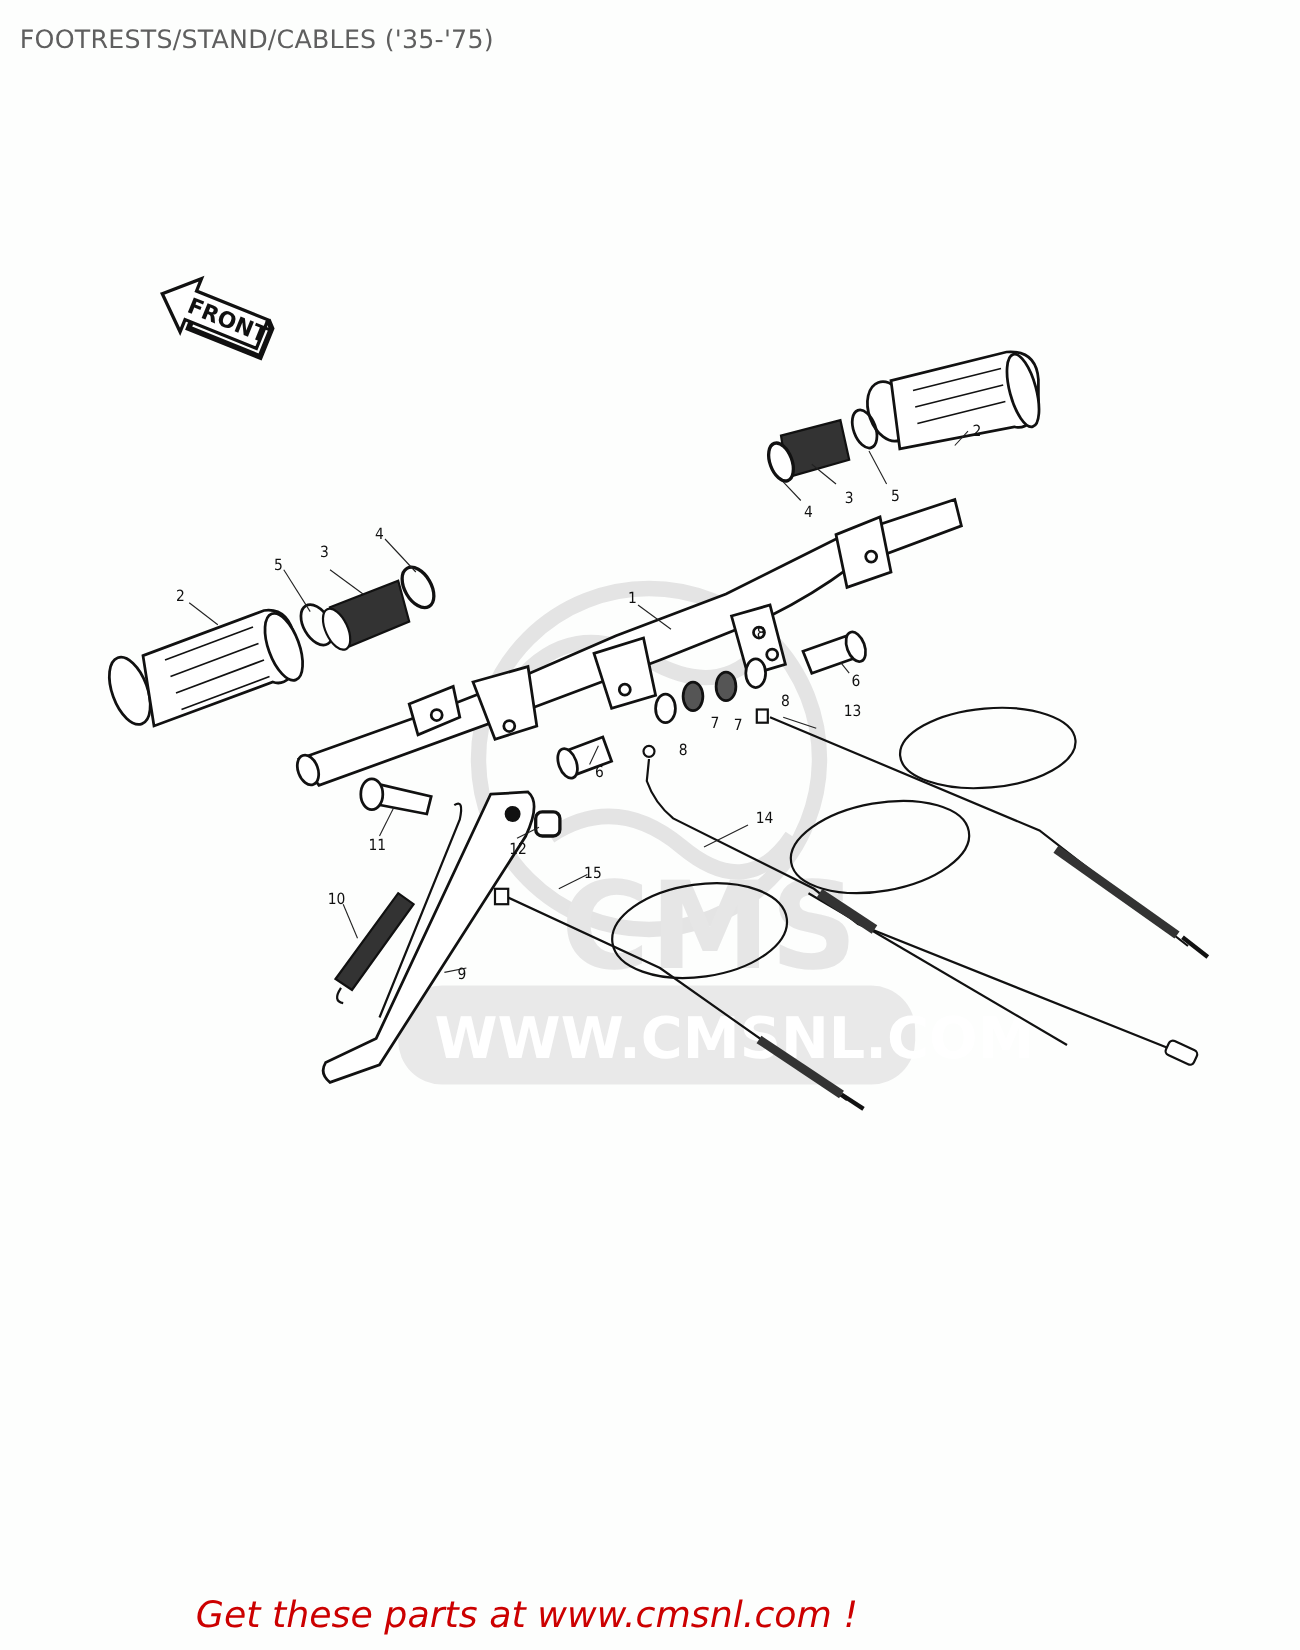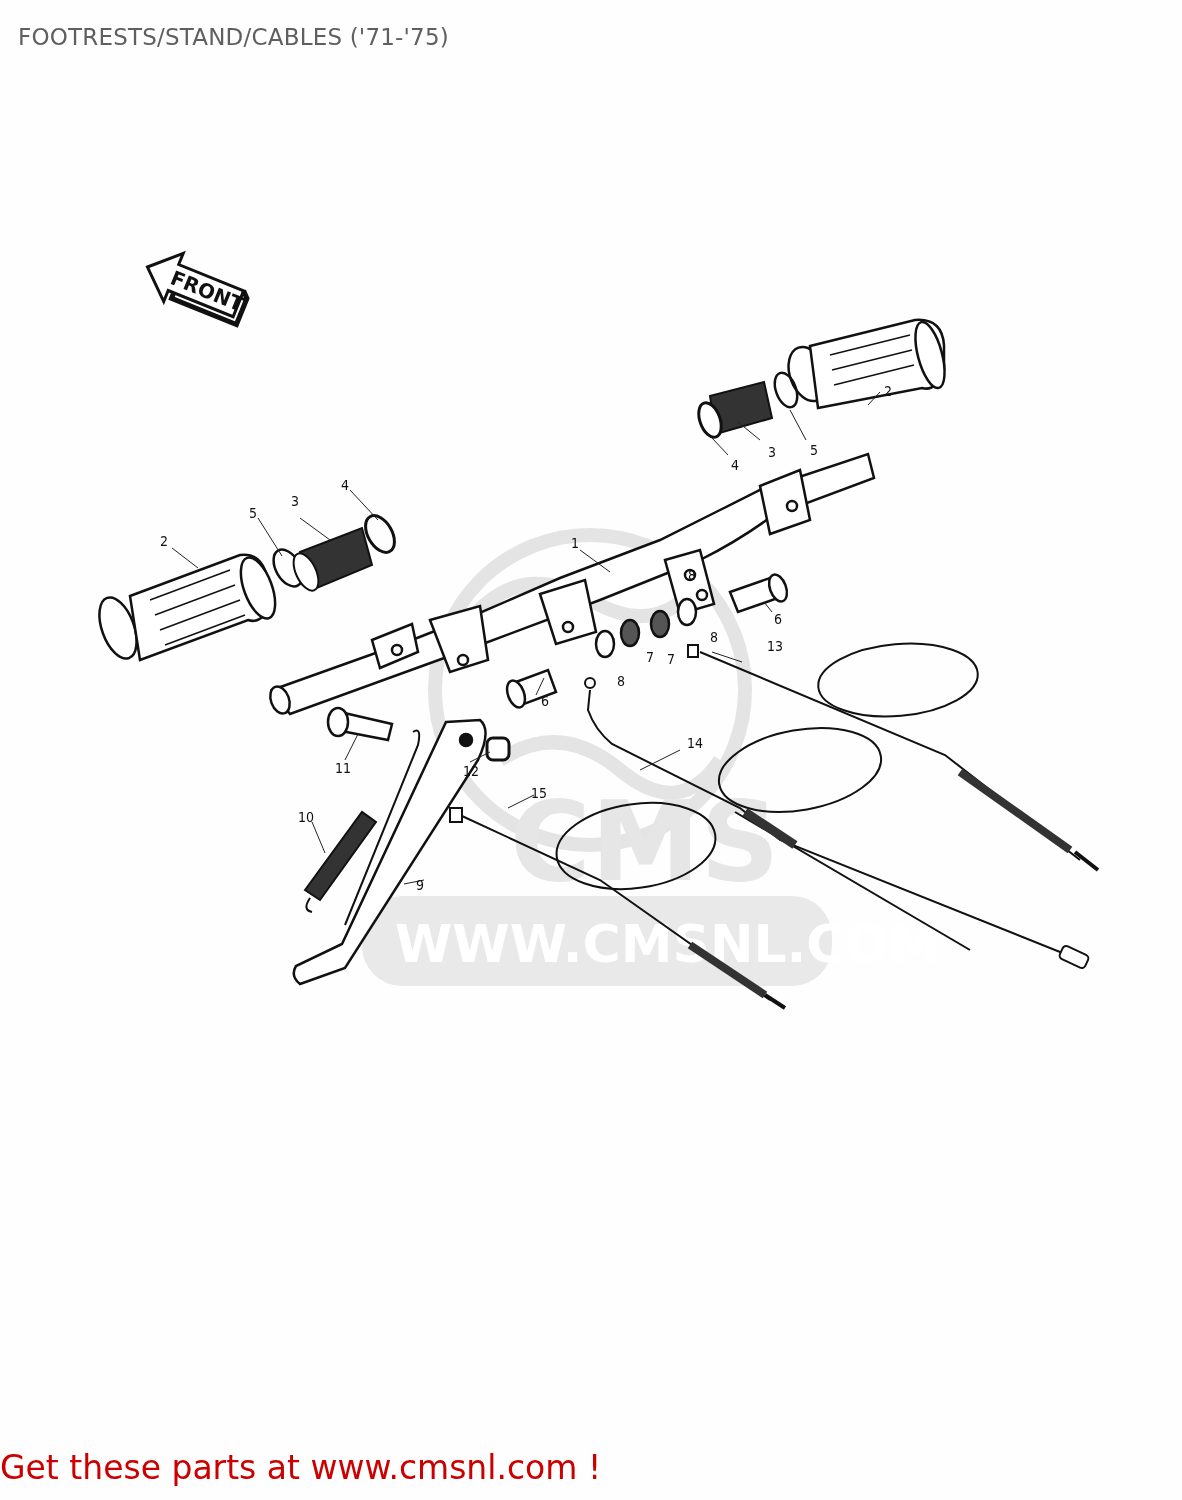--- a/index.html
+++ b/index.html
@@ -5,33 +5,33 @@
   html, body { margin: 0; padding: 0; }
   body {
     width: 1182px; height: 1500px; background: #fdfefd; position: relative; overflow: hidden;
     font-family: "DejaVu Sans", sans-serif;
   }
   .title {
     position: absolute; left: 18px; top: 24px; font-size: 23px; color: #5f5f5f;
     letter-spacing: 0.2px; white-space: nowrap;
   }
   .footer-link {
-    position: absolute; left: 0; width: 958px; top: 1448px; 
-    font-size: 33px; color: #cc0000; text-decoration: none; white-space: nowrap;
+    position: absolute; left: 0; width: 958px; top: 1448px; text-align: center;
+    font-size: 33px; color: #cc0000; text-decoration: none; white-space: nowrap; font-style: italic;
   }
   .diagram { position: absolute; left: 0; top: 0; width: 1182px; height: 1500px; }
   .callout { font-family: "DejaVu Sans Condensed", "DejaVu Sans", sans-serif; font-size: 14px; fill: #111; }
   .wm-text { font-family: "DejaVu Sans", sans-serif; font-weight: bold; font-size: 52px; fill: #e2e2e2; }
   .wm-big { font-family: "DejaVu Sans", sans-serif; font-weight: bold; font-size: 110px; fill: #e6e6e6; }
   .front-text { font-family: "DejaVu Sans", sans-serif; font-weight: bold; font-size: 20px; fill: #111; }
 </style>
 </head>
 <body>
 
-<div class="title">FOOTRESTS/STAND/CABLES ('71-'75)</div>
+<div class="title">FOOTRESTS/STAND/CABLES ('35-'75)</div>
 
 <svg class="diagram" viewBox="0 0 1182 1500" xmlns="http://www.w3.org/2000/svg">
 
   <g>
     <g fill="none" stroke="#e4e4e4" stroke-width="14">
       <circle cx="590" cy="690" r="155"></circle>
       <path d="M470 620 Q520 560 590 600 Q660 640 700 580"></path>
       <path d="M500 760 Q560 720 620 770 Q680 820 720 760"></path>
     </g>
     <rect x="362" y="896" width="470" height="90" rx="40" fill="#e9e9e9"></rect>

